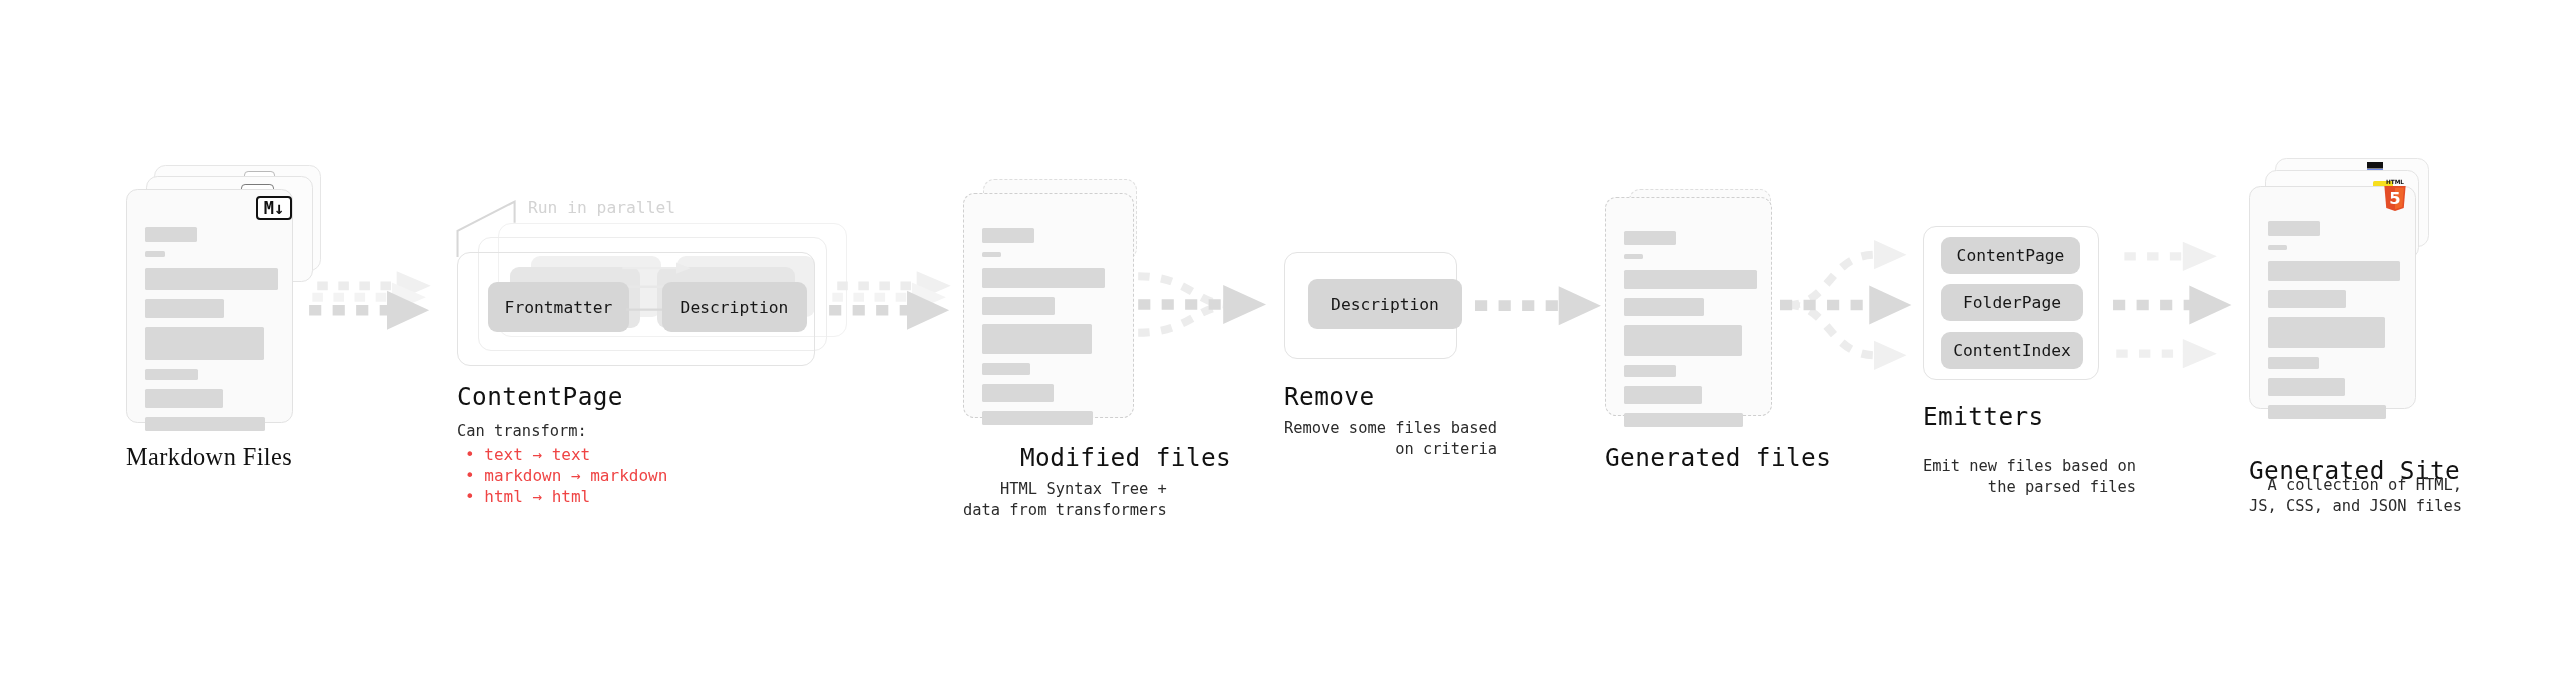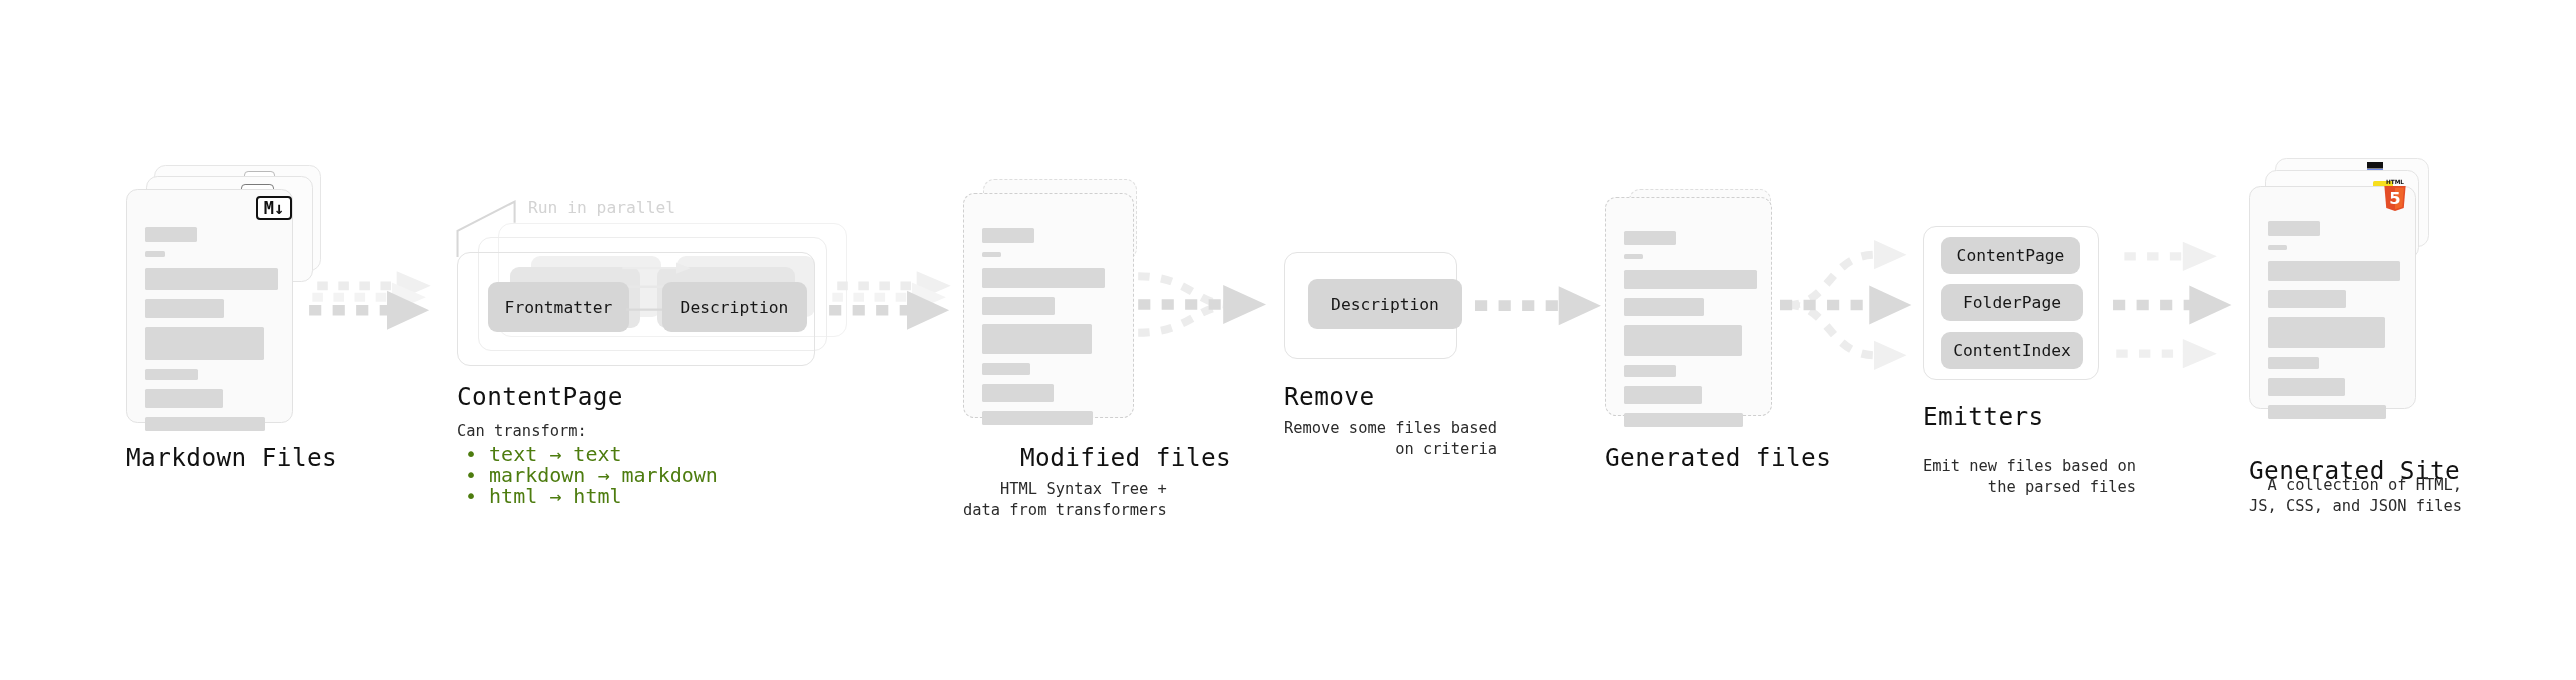--- a/index.html
+++ b/index.html
@@ -37,23 +37,23 @@
   .sub{
     position:absolute;
     font-size:15.4px;
     line-height:21px;
     color:#2b2b2b;
     white-space:pre;
     text-align:right;
   }
   .sublist{
     position:absolute;
-    font-size:20px;
+    font-size:16px;
     line-height:21px;
-    color:#4d7c0f;
+    color:#ef4444;
   }
   .sublist .li{white-space:pre;}
 
   
   .pill{
     position:absolute;
     background:#d6d6d6;
     border-radius:9px;
     color:#171717;
     font-size:16.3px;
@@ -109,21 +109,21 @@
         <div class="bar" style="width:133px;height:22px;"></div>
         <div class="bar" style="width:79px;height:18.7px;"></div>
         <div class="bar" style="width:119px;height:32.5px;"></div>
         <div class="bar" style="width:53px;height:11.4px;"></div>
         <div class="bar" style="width:78px;height:18.7px;"></div>
         <div class="bar" style="width:120px;height:14.6px;"></div>
       </div>
     </div>
     <div class="mdicon" style="left:256px;top:196px;width:36px;height:24.4px;font-size:17px;">M↓</div>
 
-    <div class="title" style="left:126px;top:443px;">Markdown Files</div>
+    <div class="title" style="left:126px;top:443px;font-family:Liberation Serif, serif;">Markdown Files</div>
   </div>
 
   <svg class="flow" style="left:309px;top:268px;width:130px;height:73px;" viewBox="0 0 160 90" width="130" height="73">
     <g stroke="#ececec" stroke-width="11" stroke-dasharray="13 13" fill="none">
       <line x1="10" y1="22" x2="110" y2="22"></line>
     </g>
     <polygon points="108,4 150,22 108,40" fill="#f0f0f0"></polygon>
     <g stroke="#f3f3f3" stroke-width="11" stroke-dasharray="13 13" fill="none">
       <line x1="4" y1="36" x2="104" y2="36"></line>
     </g>

